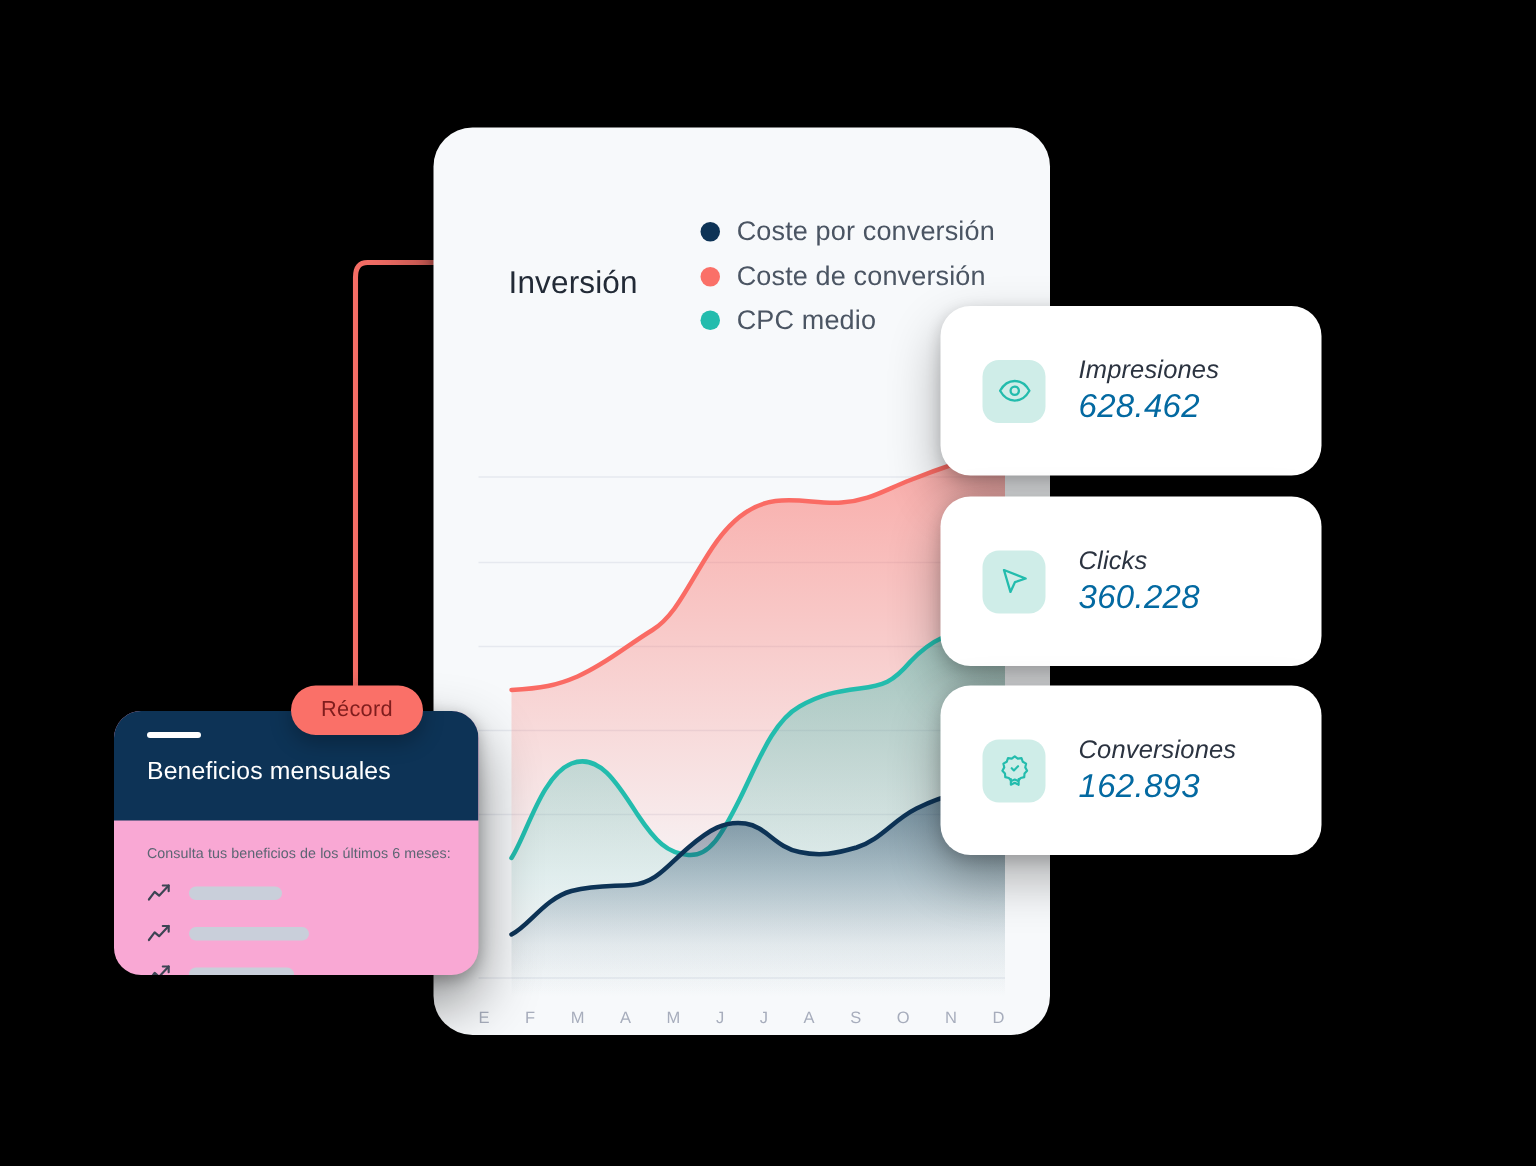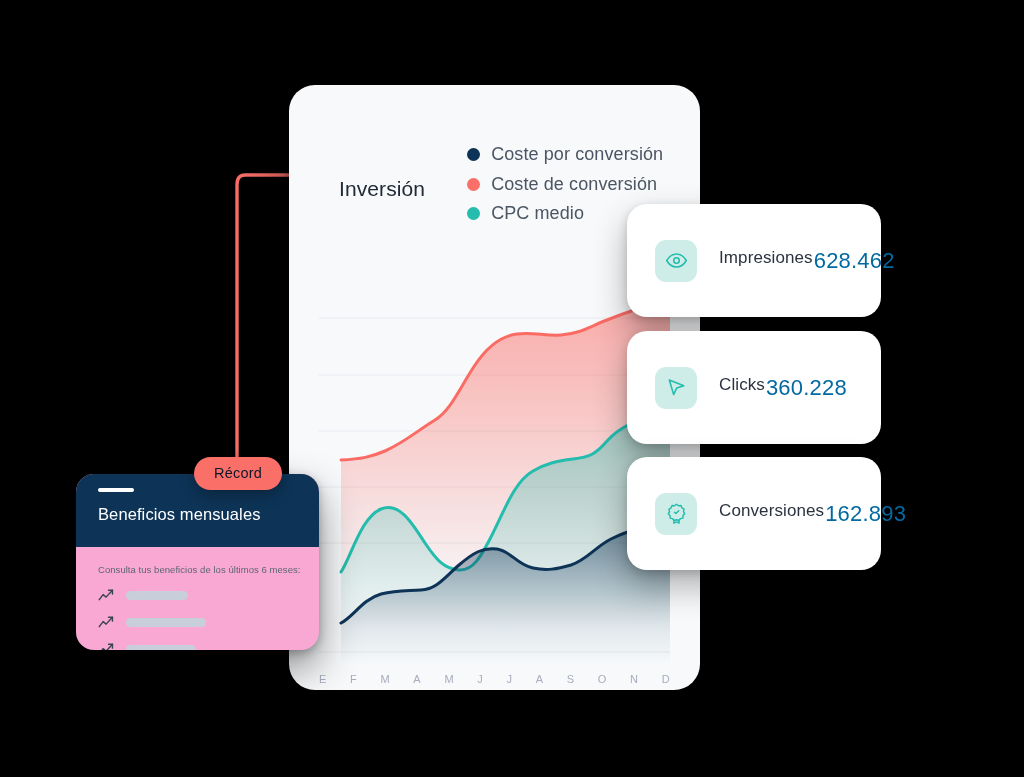--- a/index.html
+++ b/index.html
@@ -60,29 +60,29 @@
   }
   #card-impresiones { left: 627px; top: 204px; }
   #card-clicks      { left: 627px; top: 331px; }
   #card-conversiones{ left: 627px; top: 457px; align-items: center; }
 
   .metric-icon {
     width: 42px; height: 42px; border-radius: 11px;
     background: #CFEDE8; display: flex; align-items: center; justify-content: center;
     flex: none;
   }
-  .metric-text { margin-left: 22px; display: flex; flex-direction: row; gap: 1px; }
+  .metric-text { margin-left: 22px; display: flex; flex-direction: column; gap: 1px; font-style: italic; }
   .metric-label { font-size: 17px; color: #2B3340; letter-spacing: .1px; }
   .metric-value { font-size: 22px; color: #0369a1; letter-spacing: .2px; }
 
   
   #connector { position: absolute; left: 225px; top: 168px; width: 80px; height: 320px; }
   #record-badge {
     position: absolute; left: 194px; top: 457px;
-    background: #FA7068; color: #0f172a;
+    background: #FA7068; color: #7f1d1d;
     border-radius: 17px; padding: 8px 20px 9px;
     font-size: 14.5px; letter-spacing: .2px;
     box-shadow: 0 5px 14px rgba(0,0,0,0.28);
     z-index: 6;
   }
 
   
   #benefits-card {
     position: absolute; left: 76px; top: 474px;
     width: 243px; height: 176px;

